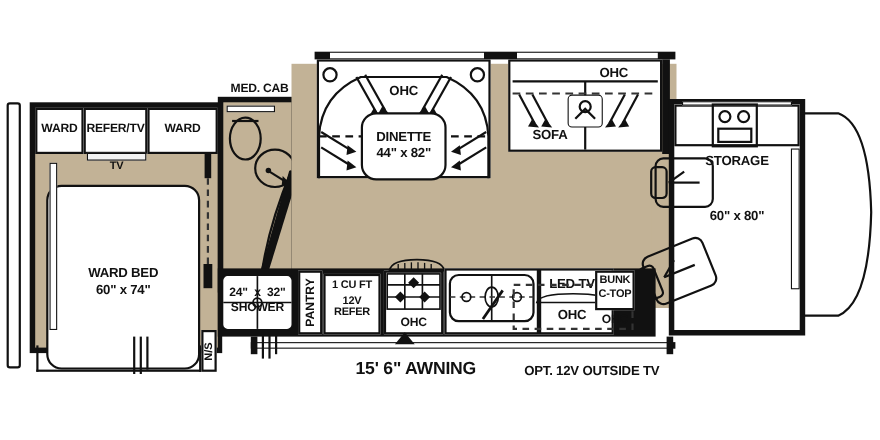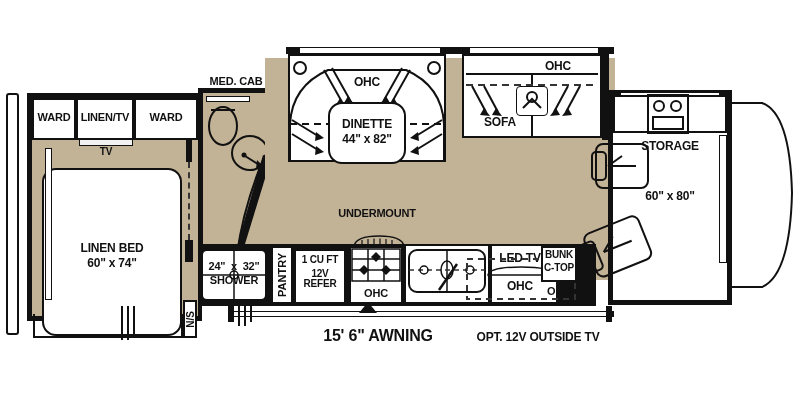--- a/index.html
+++ b/index.html
@@ -36,28 +36,28 @@
 
   <div class="blk solid" style="left:27px;top:93px;width:175px;height:228px;"></div>
 
   <div class="blk floor" style="left:32px;top:140px;width:166px;height:176px;"></div>
 
   <div class="blk white ol" style="left:32px;top:98px;width:44px;height:42px;"></div>
   <div class="blk white ol" style="left:76px;top:98px;width:58px;height:42px;"></div>
   <div class="blk white ol" style="left:134px;top:98px;width:64px;height:42px;"></div>
 
   <span class="lbl" style="left:32px;top:112px;width:44px;font-size:11px;">WARD</span>
-  <span class="lbl" style="left:76px;top:112px;width:58px;font-size:11px;">LINEN/TV</span>
+  <span class="lbl" style="left:76px;top:112px;width:58px;font-size:11px;">REFER/TV</span>
   <span class="lbl" style="left:134px;top:112px;width:64px;font-size:11px;">WARD</span>
 
   <div class="blk ol1" style="left:79px;top:139px;width:54px;height:7px;background:#f2f2f2;"></div>
   <span class="lbl" style="left:79px;top:147px;width:54px;font-size:10px;">TV</span>
 
   <div class="blk white ol rnd14" style="left:42px;top:168px;width:140px;height:168px;"></div>
-  <span class="lbl" style="left:42px;top:242px;width:140px;font-size:12px;">LINEN BED</span>
+  <span class="lbl" style="left:42px;top:242px;width:140px;font-size:12px;">WARD BED</span>
   <span class="lbl" style="left:42px;top:257px;width:140px;font-size:12px;">60" x 74"</span>
 
   <div class="blk ol" style="left:33px;top:314px;width:150px;height:24px;border-top:none;background:transparent;"></div>
 
   <div class="blk white ol" style="left:183px;top:300px;width:14px;height:38px;"></div>
   <span class="vlbl" style="left:171px;top:314px;width:38px;font-size:10px;transform:rotate(-90deg);">N/S</span>
 
   <div class="blk white ol1" style="left:45px;top:148px;width:7px;height:152px;"></div>
 
   <div class="blk solid" style="left:198px;top:88px;width:72px;height:178px;"></div>
@@ -233,21 +233,20 @@
     <line class="st" x1="0" y1="10" x2="48" y2="10" stroke-width="1.5"></line>
     <line class="st" x1="0" y1="21" x2="48" y2="21" stroke-width="1.5"></line>
     <line class="st" x1="16" y1="0" x2="16" y2="32" stroke-width="1.5"></line>
     <line class="st" x1="32" y1="0" x2="32" y2="32" stroke-width="1.5"></line>
     <path d="M24 3 L29 8 L24 13 L19 8 Z" fill="#111"></path>
     <path d="M12 16 L17 21 L12 26 L7 21 Z" fill="#111"></path>
     <path d="M34 16 L39 21 L34 26 L29 21 Z" fill="#111"></path>
   </svg>
   <span class="lbl" style="left:349px;top:288px;width:54px;font-size:11px;">OHC</span>
 
-  <span class="lbl" style="left:312px;top:208px;width:130px;font-size:11px;">UNDERMOUNT</span>
   <svg style="left:352px;top:236px;width:54px;height:12px;">
     <path class="st" d="M2 10 Q4 0 27 0 Q50 0 52 10 Z" stroke-width="1.5" fill="#fff"></path>
     <g stroke="#111" stroke-width="1.2">
       <line x1="10" y1="4" x2="10" y2="9"></line>
         <line x1="16" y1="3" x2="16" y2="9"></line>
       <line x1="22" y1="2.5" x2="22" y2="9"></line>
         <line x1="28" y1="2.5" x2="28" y2="9"></line>
       <line x1="34" y1="3" x2="34" y2="9"></line>
         <line x1="40" y1="4" x2="40" y2="9"></line>
     </g>

